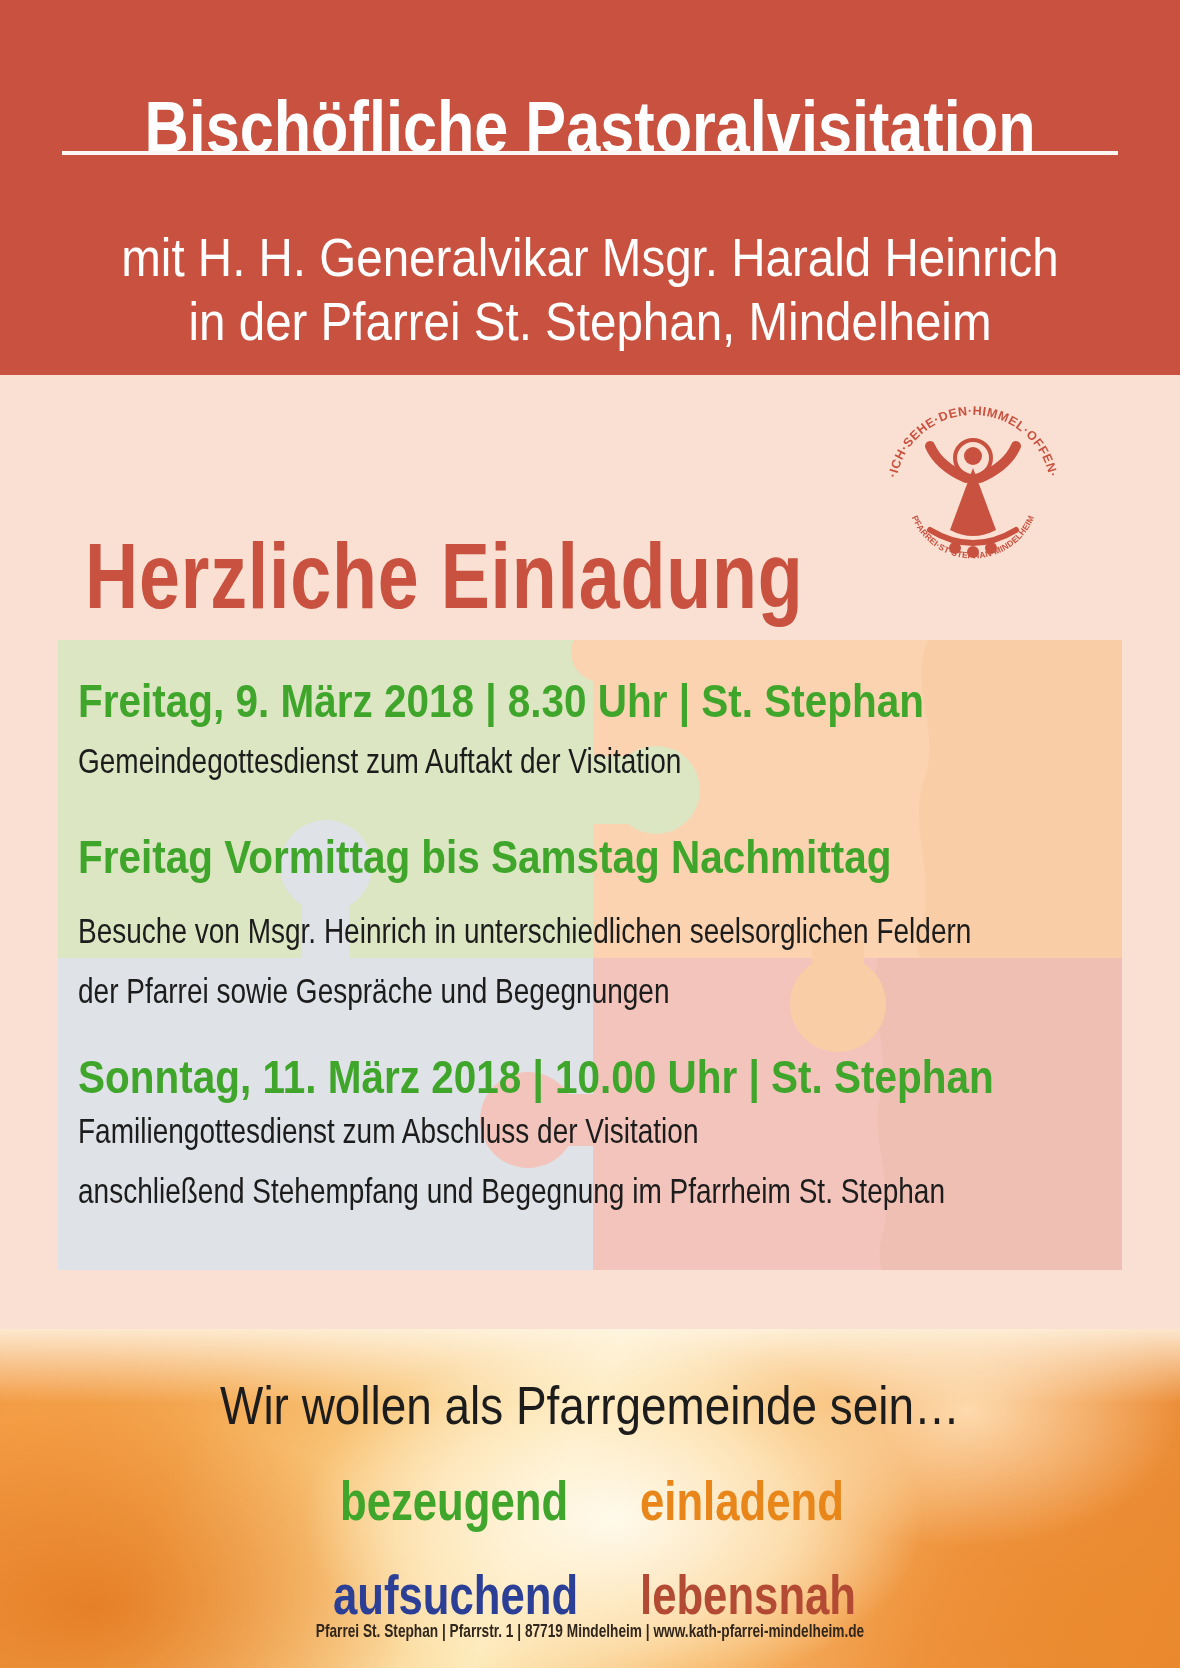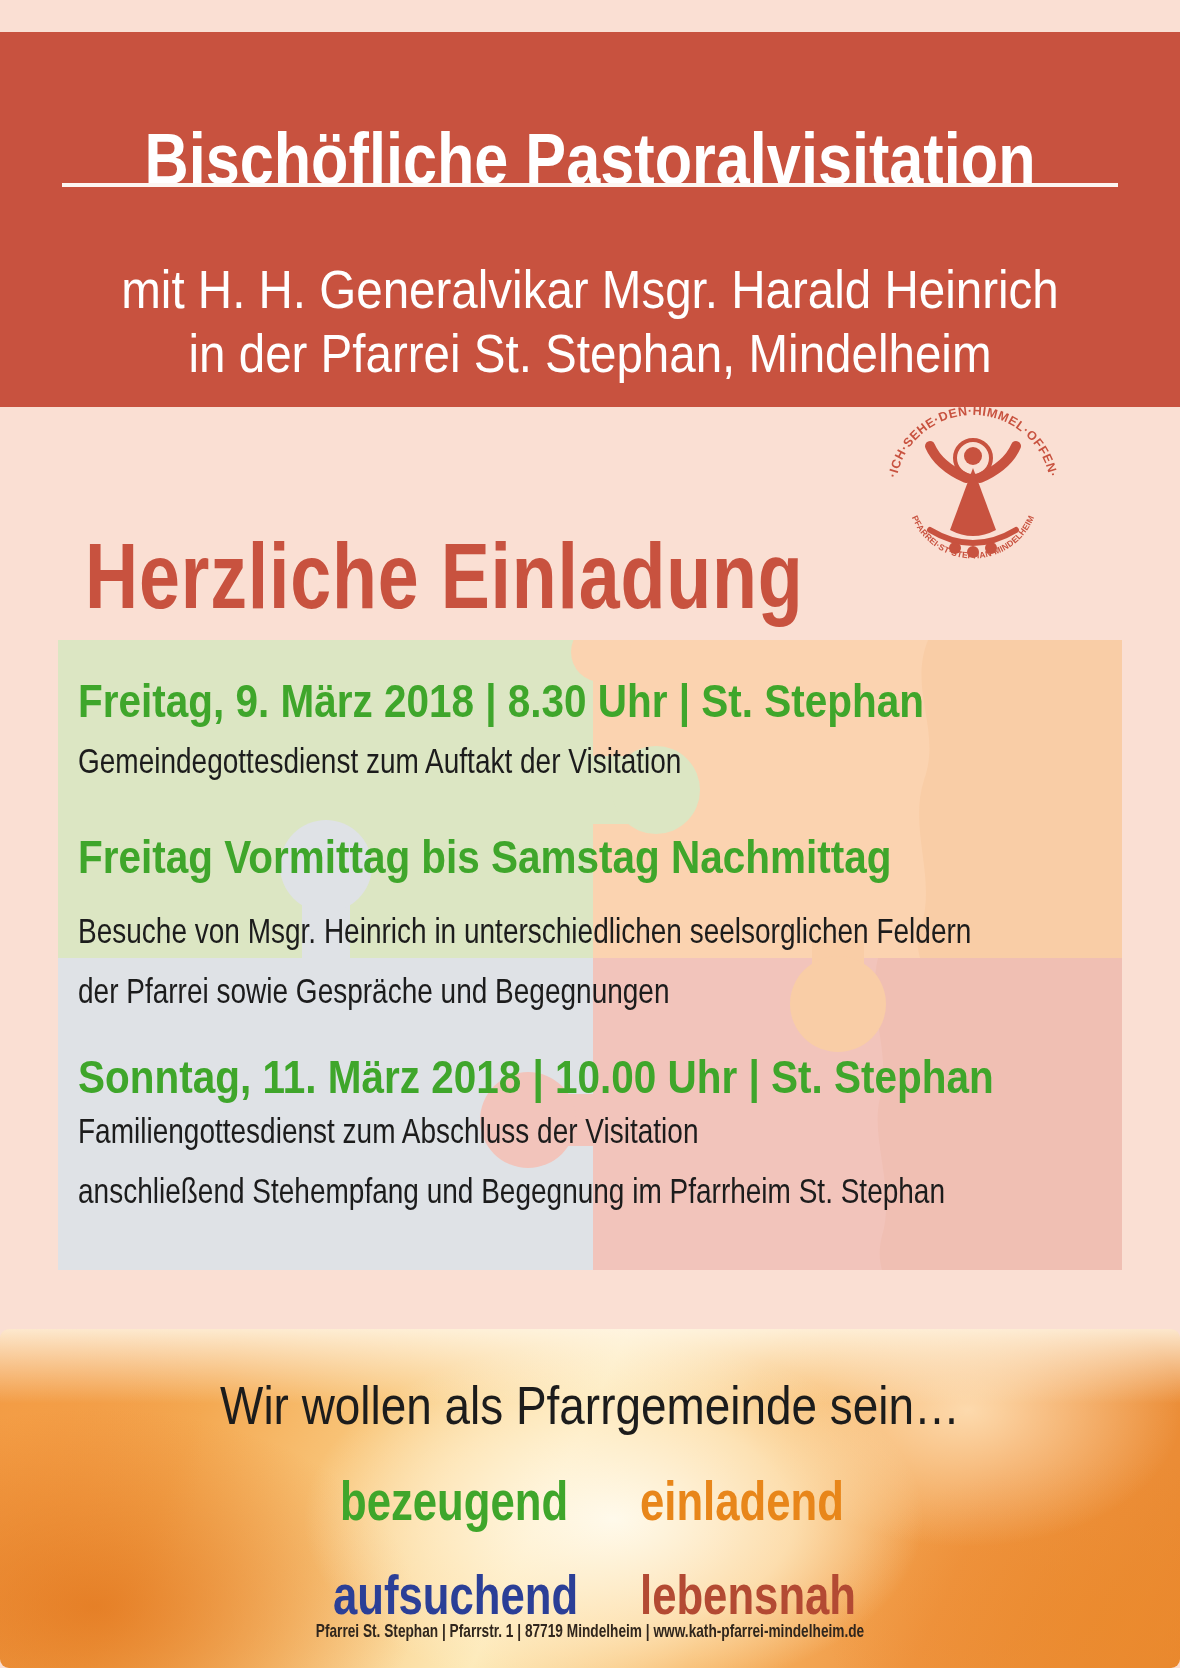--- a/index.html
+++ b/index.html
@@ -12,21 +12,21 @@
   .nowrap{white-space:nowrap;}
   
   .sxL78{transform:scaleX(.78);transform-origin:0 0;}
   .sxL80{transform:scaleX(.80);transform-origin:0 0;}
   .sxL88{transform:scaleX(.88);transform-origin:0 0;}
   .sxC72{transform:scaleX(.72);transform-origin:50% 0;}
   .sxC85{transform:scaleX(.85);transform-origin:50% 0;}
   .sxC88{transform:scaleX(.88);transform-origin:50% 0;}
 
   
-  .band{left:0;top:0;width:1180px;height:375px;background:#c8523f;margin-top:32px;}
+  .band{left:0;top:0;width:1180px;height:375px;background:#c8523f;}
   .band-title{left:0;top:42px;width:1180px;text-align:center;color:#ffffff;
     font-size:72px;font-weight:700;line-height:1.05;letter-spacing:0;}
   .band-rule{left:62px;top:151px;width:1056px;height:4px;background:#fdf6f2;}
   .band-sub{left:0;width:1180px;text-align:center;color:#ffffff;
     font-size:54px;font-weight:400;line-height:1.1;}
   .sub1{top:174px;}
   .sub2{top:238px;}
 
   
   .invite-heading{left:85px;top:452px;color:#c8523f;font-size:92px;font-weight:700;
@@ -45,21 +45,20 @@
   
   .photo{left:0;top:1329px;width:1180px;height:339px;
     background:
       linear-gradient(180deg, rgba(255,246,230,.85) 0%, rgba(255,246,230,0) 22%),
       radial-gradient(ellipse 430px 250px at 52% 56%, rgba(255,251,238,.96) 0%, rgba(255,238,203,.72) 42%, rgba(255,219,160,0) 72%),
       radial-gradient(ellipse 330px 210px at 82% 24%, rgba(255,228,190,.85) 0%, rgba(255,228,190,0) 65%),
       radial-gradient(ellipse 520px 320px at 8% 82%, rgba(226,118,29,.80) 0%, rgba(226,118,29,0) 62%),
       radial-gradient(ellipse 460px 260px at 94% 86%, rgba(235,138,44,.75) 0%, rgba(235,138,44,0) 62%),
       radial-gradient(ellipse 300px 420px at 2% 30%, rgba(244,158,70,.9) 0%, rgba(244,158,70,0) 60%),
       linear-gradient(115deg,#ef9440 0%,#f4a952 18%,#f9c87e 32%,#fdeab9 47%,#f7b766 63%,#ef9440 80%,#e8872f 100%);
-    border-radius: 9px;
   }
   .photo-lead{left:0;top:47px;width:1180px;text-align:center;color:#1c1c1c;
     font-size:54px;font-weight:400;line-height:1.1;}
   .kw{position:absolute;font-size:56px;font-weight:700;line-height:1.1;white-space:nowrap;}
   .kw1{left:340px;top:141px;}
   .kw2{left:640px;top:141px;}
   .kw3{left:333px;top:235px;}
   .kw4{left:640px;top:235px;}
   .contact{left:0;top:291px;width:1180px;text-align:center;color:#30261d;
     font-size:19px;font-weight:700;line-height:1.2;}

